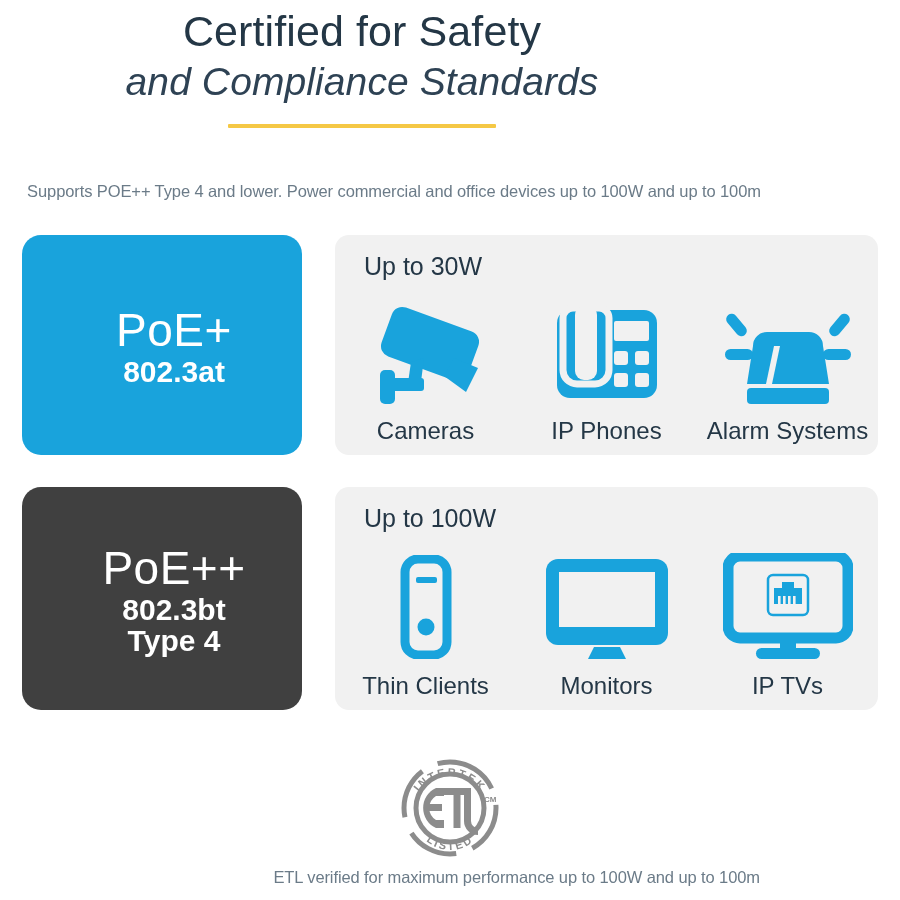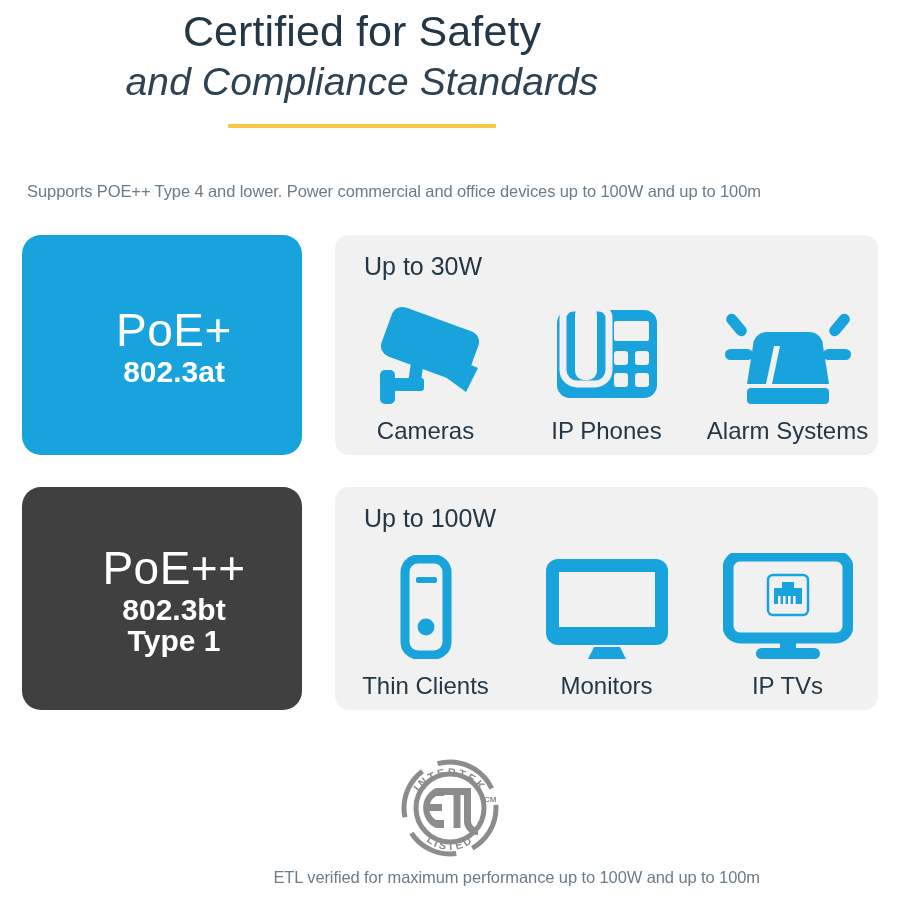--- a/index.html
+++ b/index.html
@@ -155,21 +155,21 @@
 
     </div>
   </div>
 </div>
 
 <div class="row row-2">
 
   <div class="badge badge-dark">
     <div class="badge-title">PoE++</div>
     <div class="badge-sub">802.3bt</div>
-    <div class="badge-sub">Type 1</div>
+    <div class="badge-sub">Type 4</div>
   </div>
 
   <div class="panel">
     <div class="panel-title">Up to 100W</div>
     <div class="items">
 
       <div class="item">
         <div class="glyph">
           <svg width="70" height="104" viewBox="0 0 70 104">
             <rect x="14" y="4" width="42" height="96" rx="13" ry="13" fill="none" stroke="#19a3dc" stroke-width="9"></rect>

